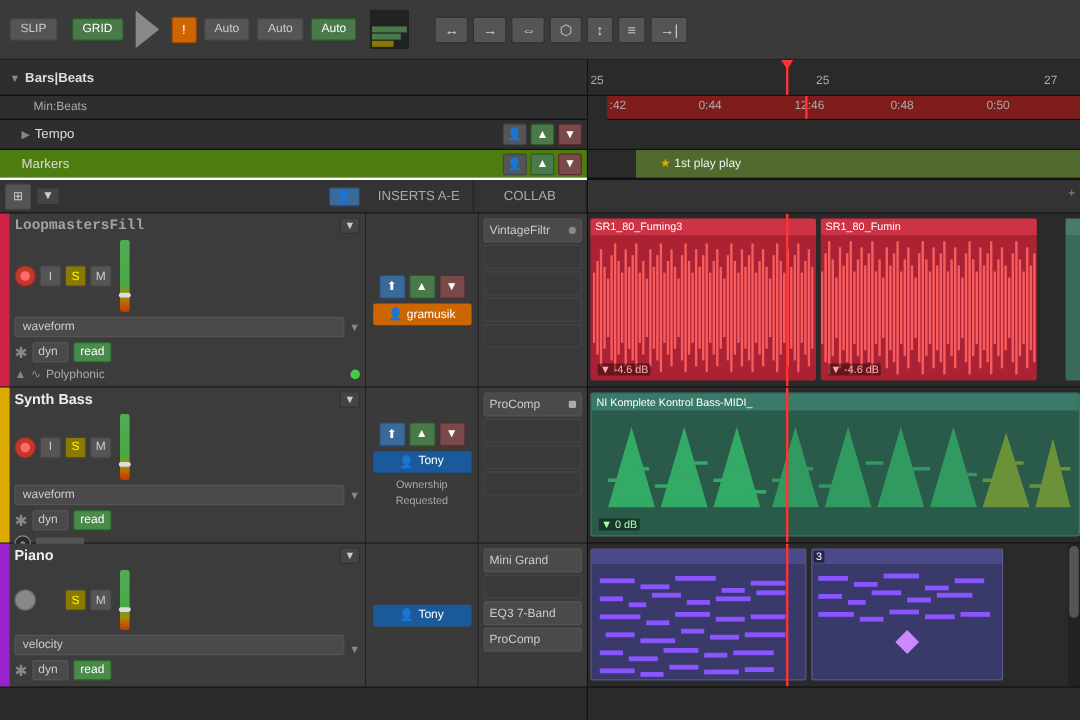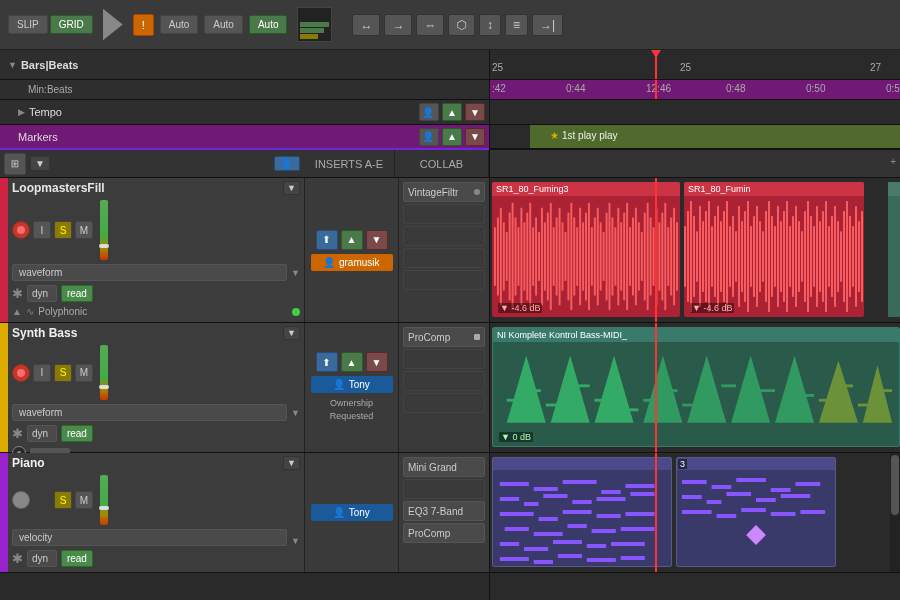--- a/index.html
+++ b/index.html
@@ -18,21 +18,21 @@
       height: 50px;
       background: #3a3a3a;
       border-bottom: 1px solid #222;
       display: flex;
       align-items: center;
       padding: 0 8px;
       gap: 6px;
     }
     .slip-grid {
       display: flex;
-      gap: 2px;
+      gap: 12px;
     }
     .slip-btn {
       background: #555;
       color: #ccc;
       border: 1px solid #444;
       padding: 3px 8px;
       font-size: 10px;
       cursor: pointer;
       border-radius: 2px;
     }
@@ -190,21 +190,21 @@
           <span style="color:#888;font-size:9px;">▶</span>
           <span>Tempo</span>
           <div style="display:flex;gap:3px;margin-left:auto;margin-right:4px;">
             <button class="small-btn">👤</button>
             <button class="small-btn" style="background:#4a7a4a;border-color:#2a5a2a;color:#fff;">▲</button>
             <button class="small-btn" style="background:#7a4a4a;border-color:#5a2a2a;color:#fff;">▼</button>
           </div>
         </div>
       </div>
 
-      <div style="height:25px;display:flex;border-bottom:2px solid #6d28d9;background:#701a75;">
+      <div style="height:25px;display:flex;border-bottom:2px solid #ffffff;background:#4d7c0f;">
         <div style="flex:1;display:flex;align-items:center;padding-left:18px;font-size:11px;color:#ddd;gap:4px;">
           <span>Markers</span>
           <div style="display:flex;gap:3px;margin-left:auto;margin-right:4px;">
             <button class="small-btn">👤</button>
             <button class="small-btn" style="background:#4a7a4a;border-color:#2a5a2a;color:#fff;">▲</button>
             <button class="small-btn" style="background:#7a4a4a;border-color:#5a2a2a;color:#fff;">▼</button>
           </div>
         </div>
       </div>
 
@@ -217,21 +217,21 @@
         <div style="width:90px;text-align:center;color:#aaa;font-size:11px;display:flex;align-items:center;justify-content:center;">INSERTS A-E</div>
         <div style="width:95px;border-right:1px solid #222;border-left:1px solid #222;text-align:center;color:#aaa;font-size:11px;display:flex;align-items:center;justify-content:center;">COLLAB</div>
       </div>
 
       <div style="display:flex;border-bottom:1px solid #111;height:145px;">
         <div style="display:flex;flex-direction:column;flex:1;background:#3c3c3c;position:relative;">
 
           <div style="position:absolute;left:0;top:0;bottom:0;width:8px;background:#cc2244;"></div>
 
           <div style="display:flex;align-items:center;padding:3px 4px 3px 12px;gap:2px;">
-            <span style="font-size:12px;font-weight:bold;color:#e5e5e5;flex:1;">LoopmastersFill</span>
+            <span style="font-size:12px;font-weight:bold;color:#a3a3a3;flex:1;font-family:Liberation Mono, monospace;">LoopmastersFill</span>
             <div style="background:#444;border:1px solid #333;color:#ccc;font-size:9px;padding:1px 3px;cursor:pointer;border-radius:2px;">▼</div>
           </div>
 
           <div style="display:flex;align-items:center;padding:2px 4px 2px 12px;gap:3px;">
             <div style="width:18px;height:18px;background:#c0392b;border-radius:50%;border:1px solid #922b21;cursor:pointer;display:flex;align-items:center;justify-content:center;">
               <div style="width:8px;height:8px;background:#ff6b6b;border-radius:50%;"></div>
             </div>
             <button class="track-btn">I</button>
             <button class="track-btn solo">S</button>
             <button class="track-btn">M</button>
@@ -393,21 +393,21 @@
 
         <span style="position:absolute;bottom:6px;left:2px;font-size:10px;color:#aaa;">25</span>
         <span style="position:absolute;bottom:6px;left:190px;font-size:10px;color:#aaa;">25</span>
         <span style="position:absolute;bottom:6px;left:380px;font-size:10px;color:#aaa;">27</span>
 
         <div style="position:absolute;top:0;left:165px;width:2px;height:100%;background:#ff3333;z-index:10;"></div>
 
         <div style="position:absolute;top:0;left:161px;width:0;height:0;border-left:5px solid transparent;border-right:5px solid transparent;border-top:8px solid #ff3333;z-index:11;"></div>
       </div>
 
-      <div style="height:20px;background:#701a75;position:relative;border-bottom:1px solid #111;">
+      <div style="height:20px;background:#7f1d1d;position:relative;border-bottom:1px solid #111;margin-left:16px;">
         <span style="position:absolute;top:3px;left:2px;font-size:10px;color:#aaa;">:42</span>
         <span style="position:absolute;top:3px;left:76px;font-size:10px;color:#aaa;">0:44</span>
         <span style="position:absolute;top:3px;left:156px;font-size:10px;color:#aaa;">12:46</span>
         <span style="position:absolute;top:3px;left:236px;font-size:10px;color:#aaa;">0:48</span>
         <span style="position:absolute;top:3px;left:316px;font-size:10px;color:#aaa;">0:50</span>
         <span style="position:absolute;top:3px;left:396px;font-size:10px;color:#aaa;">0:52</span>
 
         <div style="position:absolute;top:0;left:165px;width:2px;height:100%;background:#ff3333;z-index:10;"></div>
       </div>
 

